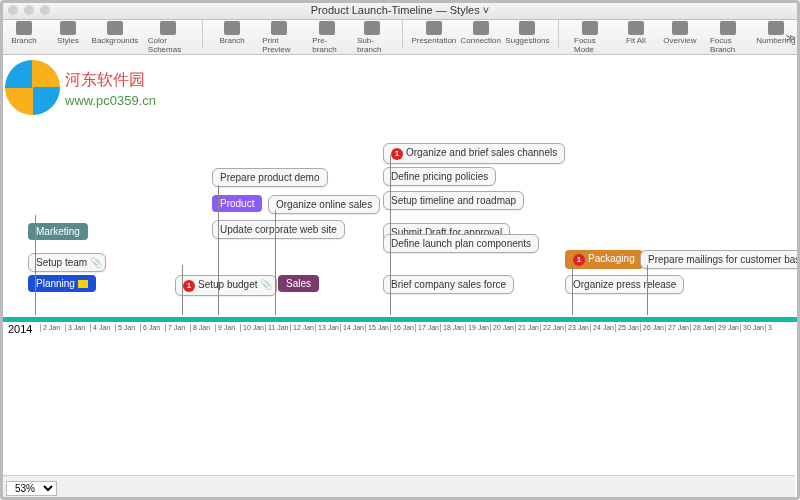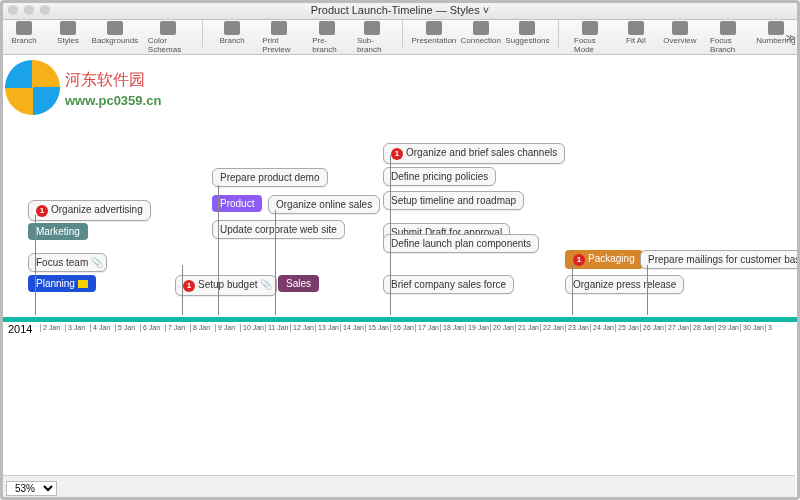--- a/index.html
+++ b/index.html
@@ -8,21 +8,21 @@
 .dots{display:flex;gap:6px;margin-right:12px}
 .dot{width:10px;height:10px;border-radius:50%;background:#d0d0d0}
 .title-center{position:absolute;left:50%;transform:translateX(-50%);color:#333}
 .toolbar{height:35px;background:linear-gradient(#fafafa,#ececec);border-bottom:1px solid #c5c5c5;display:flex;align-items:flex-start;padding:0 6px;gap:8px}
 .tb-btn{display:flex;flex-direction:column;align-items:center;justify-content:center;padding:1px 4px;font-size:8px;color:#555;min-width:36px}
 .tb-ico{width:16px;height:14px;background:#888;border-radius:2px;margin-bottom:1px}
 .tb-sep{width:1px;height:28px;background:#ccc;margin:0 3px}
 .canvas{position:relative;width:100%;height:420px;background:#fff;overflow:hidden}
 .watermark-logo{position:absolute;top:5px;left:5px;width:55px;height:55px;border-radius:50%;background:conic-gradient(#f7a800 0 25%,#0099e5 25% 50%,#f7a800 50% 75%,#0099e5 75%);opacity:.9;display:flex;align-items:center;justify-content:center;font-size:10px;color:#fff}
 .watermark-text{position:absolute;top:15px;left:65px;font-size:16px;color:#d94a4a;font-weight:500}
-.watermark-url{position:absolute;top:38px;left:65px;font-size:13px;color:#4a944a;font-weight:700}
+.watermark-url{position:absolute;top:38px;left:65px;font-size:13px;color:#4a944a;font-weight:400}
 .node{position:absolute;background:#f7f7f7;border:1px solid #aaa;border-radius:6px;padding:3px 7px;font-size:10px;color:#333;white-space:nowrap;box-shadow:0 1px 1px rgba(0,0,0,.08)}
 .tag{position:absolute;border-radius:4px;padding:3px 8px;font-size:10px;color:#fff;font-weight:500}
 .tag.green{background:#1d4ed8}
 .tag.teal{background:#5a8a8a}
 .tag.red{background:#8b5cf6}
 .tag.purple{background:#7a3a6a}
 .tag.orange{background:#d6852a}
 .pri{display:inline-block;width:12px;height:12px;border-radius:50%;background:#d22;color:#fff;font-size:8px;line-height:12px;text-align:center;margin-right:3px;font-weight:bold}
 .clip{display:inline-block;width:8px;height:10px;margin-left:3px;opacity:.5}
 .note{display:inline-block;width:10px;height:8px;background:#f7d000;margin-left:3px;vertical-align:middle}
@@ -116,23 +116,22 @@
       <span>Numbering</span>
     </div>
   <span class="chev">≫</span>
 </div>
 
 <div class="canvas">
   <div class="watermark-logo"></div>
   <div class="watermark-text">河东软件园</div>
   <div class="watermark-url">www.pc0359.cn</div>
 
-  <div class="node" style="top:145px;left:28px"><span class="pri">1</span><span>Organize advertising</span></div>
   <div class="tag teal" style="top:168px;left:28px"><span>Marketing</span></div>
-  <div class="node" style="top:198px;left:28px"><span>Focus team</span><span class="clip">📎</span></div>
+  <div class="node" style="top:198px;left:28px"><span>Setup team</span><span class="clip">📎</span></div>
   <div class="tag green" style="top:220px;left:28px"><span>Planning</span><span class="note"></span></div>
 
   <div class="node" style="top:113px;left:212px"><span>Prepare product demo</span></div>
   <div class="tag red" style="top:140px;left:212px"><span>Product</span></div>
   <div class="node" style="top:140px;left:268px"><span>Organize online sales</span></div>
   <div class="node" style="top:165px;left:212px"><span>Update corporate web site</span></div>
   <div class="node" style="top:220px;left:175px"><span class="pri">1</span><span>Setup budget</span><span class="clip">📎</span></div>
   <div class="tag purple" style="top:220px;left:278px"><span>Sales</span></div>
 
   <div class="node" style="top:88px;left:383px"><span class="pri">1</span><span>Organize and brief sales channels</span></div>

